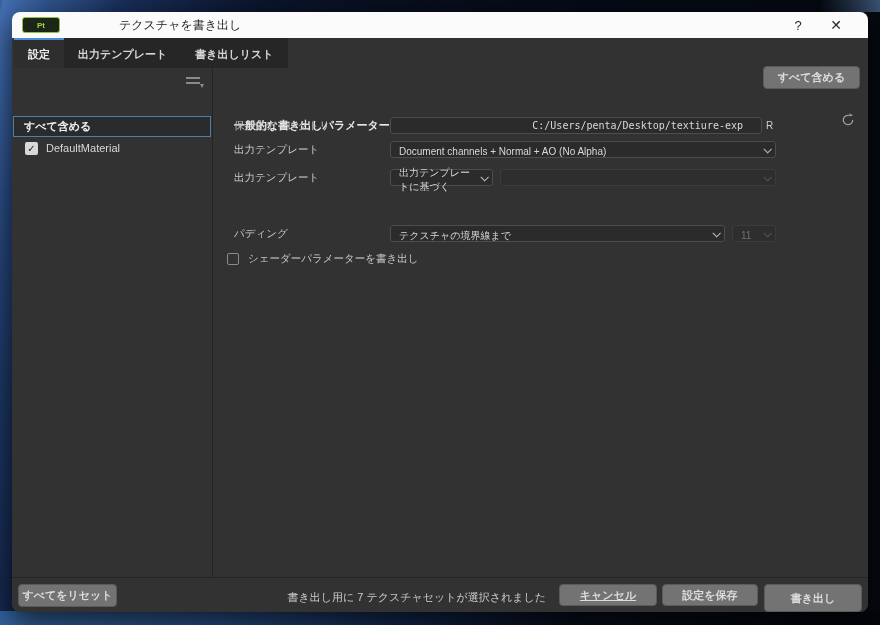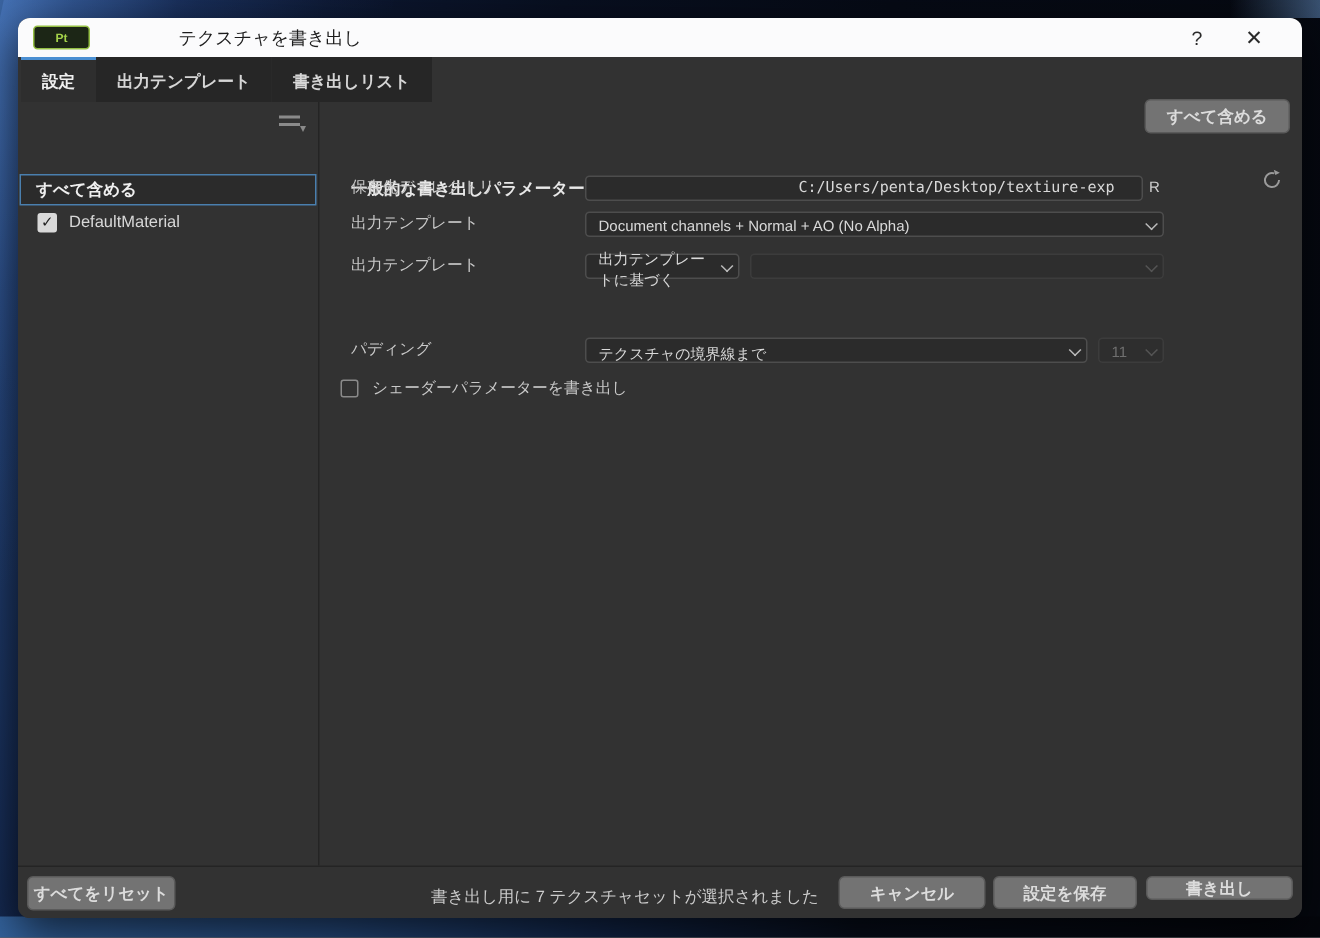--- a/index.html
+++ b/index.html
@@ -85,23 +85,23 @@
   .r-suffix { position:absolute; left:553px; top:0; height:17px; line-height:17px;
     color:#cfcfcf; font-size:10px; }
   .cb-row { position:absolute; left:14px; top:184px; display:flex; align-items:center; gap:9px; }
   .cb-empty { width:12px; height:12px; border:1px solid #8a8a8a; border-radius:2px; background:transparent; }
   .cb-label { color:#c9c9c9; font-size:10.5px; }
 
   
   .footer { position:absolute; left:0; right:0; bottom:0; height:35px; border-top:1px solid #242424; }
   .reset-all { position:absolute; left:6px; top:6px; width:99px; height:23px; }
   .status { position:absolute; right:322px; top:12px; color:#cccccc; font-size:11px; white-space:nowrap; }
-  .cancel { position:absolute; right:211px; top:6px; width:98px; height:22px; }
+  .cancel { position:absolute; right:211px; top:6px; width:98px; height:22px;text-decoration:underline; }
   .save { position:absolute; right:110px; top:6px; width:96px; height:22px; }
-  .export { position:absolute; right:6px; top:6px; width:98px; height:16px; }
+  .export { position:absolute; right:6px; top:6px; width:98px; height:28px; }
 </style>
 </head>
 <body>
 
 <div class="streak1"></div>
 <div class="streak2"></div>
 <div class="streak3"></div>
 
 <div class="dialog">
 

